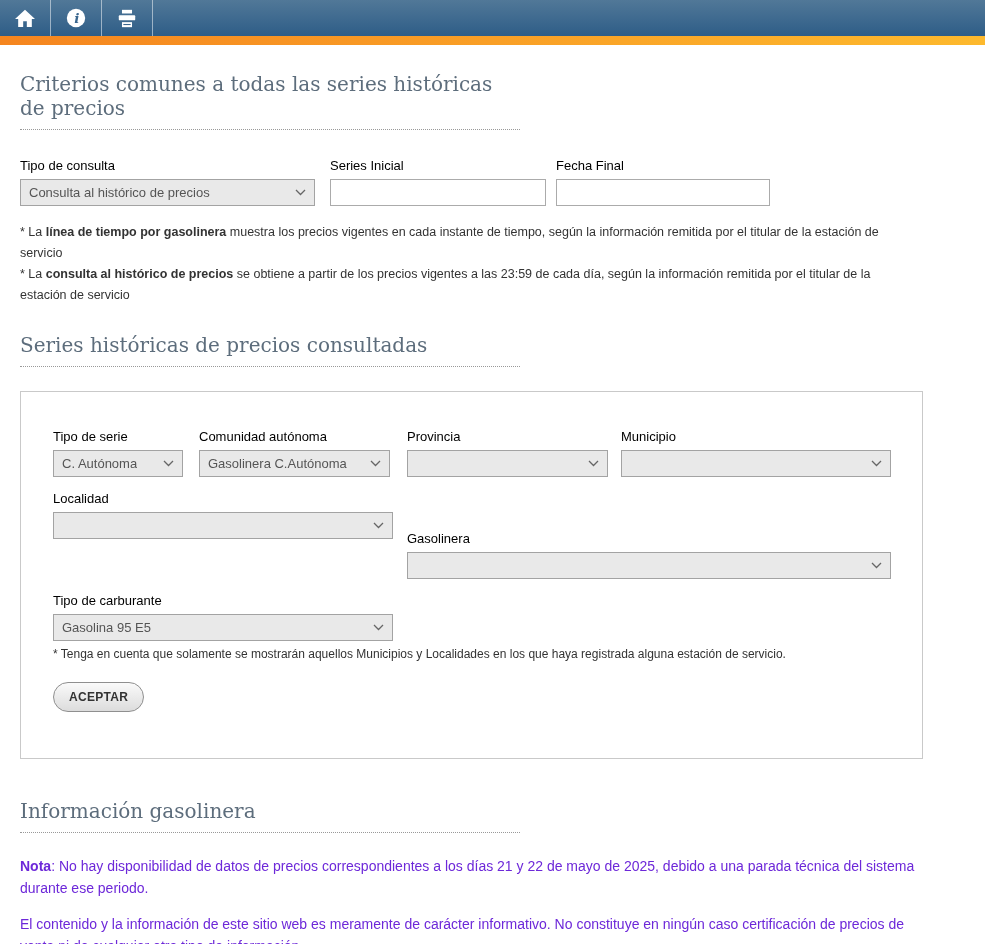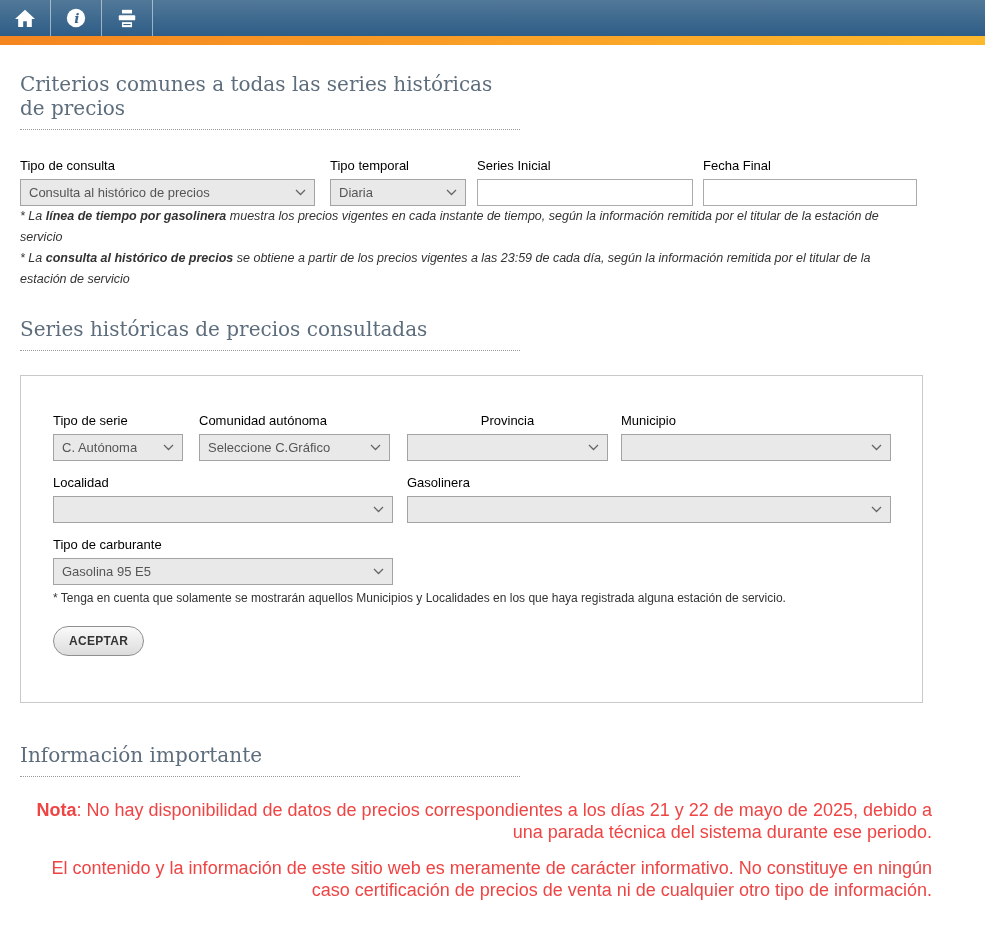--- a/index.html
+++ b/index.html
@@ -71,58 +71,58 @@
     font-size: 13px; padding: 0 6px;
     font-family: "Liberation Sans", sans-serif;
   }
 
   .criteria-row { margin-top: 28px; }
   .fw1 { width: 295px; margin-right: 15px; }
   .fw2 { width: 136px; margin-right: 11px; }
   .fw3 { width: 216px; margin-right: 10px; }
   .fw4 { width: 214px; }
 
-  .notes { max-width: 900px; font-style: italic; }
+  .notes { margin-top: 16px; max-width: 900px; }
   .notes p { font-size: 12.5px; line-height: 21px; color: #333; }
 
   
   .panel {
     margin-top: 24px;
     width: 903px;
     border: 1px solid #c9c9c9;
     background: #fff;
     padding: 37px 30px 46px 32px;
   }
   .prow { display: flex; }
   .prow + .prow { margin-top: 14px; }
   .pa1 { width: 130px; margin-right: 16px; }
   .pa2 { width: 191px; margin-right: 17px; }
-  .pa3 { width: 201px; margin-right: 13px; text-align: center; }
+  .pa3 { width: 201px; margin-right: 13px; }
   .pa4 { width: 270px; }
   .pb1 { width: 340px; margin-right: 14px; }
-  .pb2 { width: 484px; }
+  .pb2 { width: 484px; margin-top: 40px; }
   .pc1 { width: 340px; margin-right: 14px; }
   .pc2 { width: 200px; }
   .panel-note { margin-top: 6px; font-size: 12px; color: #333; }
   .accept-btn {
     margin-top: 21px;
     display: inline-block;
     background: linear-gradient(to bottom, #fafafa, #dcdcdc);
     border: 1px solid #8f8f8f;
     border-radius: 15px;
     padding: 7px 15px;
     font-size: 12px; font-weight: bold; color: #333;
     font-family: "Liberation Sans", sans-serif;
     cursor: pointer;
     letter-spacing: 0.3px;
   }
 
   
   .info-paras { margin-top: 22px; max-width: 912px; }
-  .info-paras p { font-size: 18px; line-height: 22px; color: #ef4444; margin-bottom: 14px; text-align: right; }
+  .info-paras p { font-size: 14px; line-height: 22px; color: #6d28d9; margin-bottom: 14px; }
 </style>
 </head>
 <body>
 
 <div class="topbar">
   <div class="nav-btn">
     <svg width="22" height="20" viewBox="0 0 24 22">
       <path d="M12 2 L23 12 H19.5 V21 H14 V14.5 H10 V21 H4.5 V12 H1 Z" fill="#ffffff"></path>
     </svg>
   </div>
@@ -152,31 +152,20 @@
       <label>Tipo de consulta</label>
       <div class="select" role="combobox">
         <span class="sel-text">Consulta al histórico de precios</span>
         <span class="chev">
             <svg width="11" height="7" viewBox="0 0 11 7">
               <polyline points="1,1 5.5,5.5 10,1" fill="none" stroke="#666" stroke-width="1.3"></polyline>
             </svg>
           </span>
       </div>
     </div>
-    <div class="field fw2">
-      <label>Tipo temporal</label>
-      <div class="select" role="combobox">
-        <span class="sel-text">Diaria</span>
-        <span class="chev">
-            <svg width="11" height="7" viewBox="0 0 11 7">
-              <polyline points="1,1 5.5,5.5 10,1" fill="none" stroke="#666" stroke-width="1.3"></polyline>
-            </svg>
-          </span>
-      </div>
-    </div>
     <div class="field fw3">
       <label>Series Inicial</label>
       <input class="text-input" type="text" aria-label="Fecha Inicial" style="">
     </div>
     <div class="field fw4">
       <label>Fecha Final</label>
       <input class="text-input" type="text" aria-label="Fecha Final" style="">
     </div>
   </div>
 
@@ -196,21 +185,21 @@
           <span class="chev">
               <svg width="11" height="7" viewBox="0 0 11 7">
                 <polyline points="1,1 5.5,5.5 10,1" fill="none" stroke="#666" stroke-width="1.3"></polyline>
               </svg>
             </span>
         </div>
       </div>
       <div class="field pa2">
         <label>Comunidad autónoma</label>
         <div class="select" role="combobox">
-          <span class="sel-text">Seleccione C.Gráfico</span>
+          <span class="sel-text">Gasolinera C.Autónoma</span>
           <span class="chev">
               <svg width="11" height="7" viewBox="0 0 11 7">
                 <polyline points="1,1 5.5,5.5 10,1" fill="none" stroke="#666" stroke-width="1.3"></polyline>
               </svg>
             </span>
         </div>
       </div>
       <div class="field pa3">
         <label>Provincia</label>
         <div class="select" role="combobox">
@@ -272,21 +261,21 @@
             </span>
         </div>
       </div>
     </div>
 
     <p class="panel-note">* Tenga en cuenta que solamente se mostrarán aquellos Municipios y Localidades en los que haya registrada alguna estación de servicio.</p>
 
     <button class="accept-btn">ACEPTAR</button>
   </div>
 
-  <h2 class="section-title t3">Información importante</h2>
+  <h2 class="section-title t3">Información gasolinera</h2>
 
   <div class="info-paras">
     <p><b>Nota</b><span>: No hay disponibilidad de datos de precios correspondientes a los días 21 y 22 de mayo de 2025, debido a una parada técnica del sistema durante ese periodo.</span></p>
     <p>El contenido y la información de este sitio web es meramente de carácter informativo. No constituye en ningún caso certificación de precios de venta ni de cualquier otro tipo de información.</p>
 
   </div>
 
 </div>
 
 </body></html>

